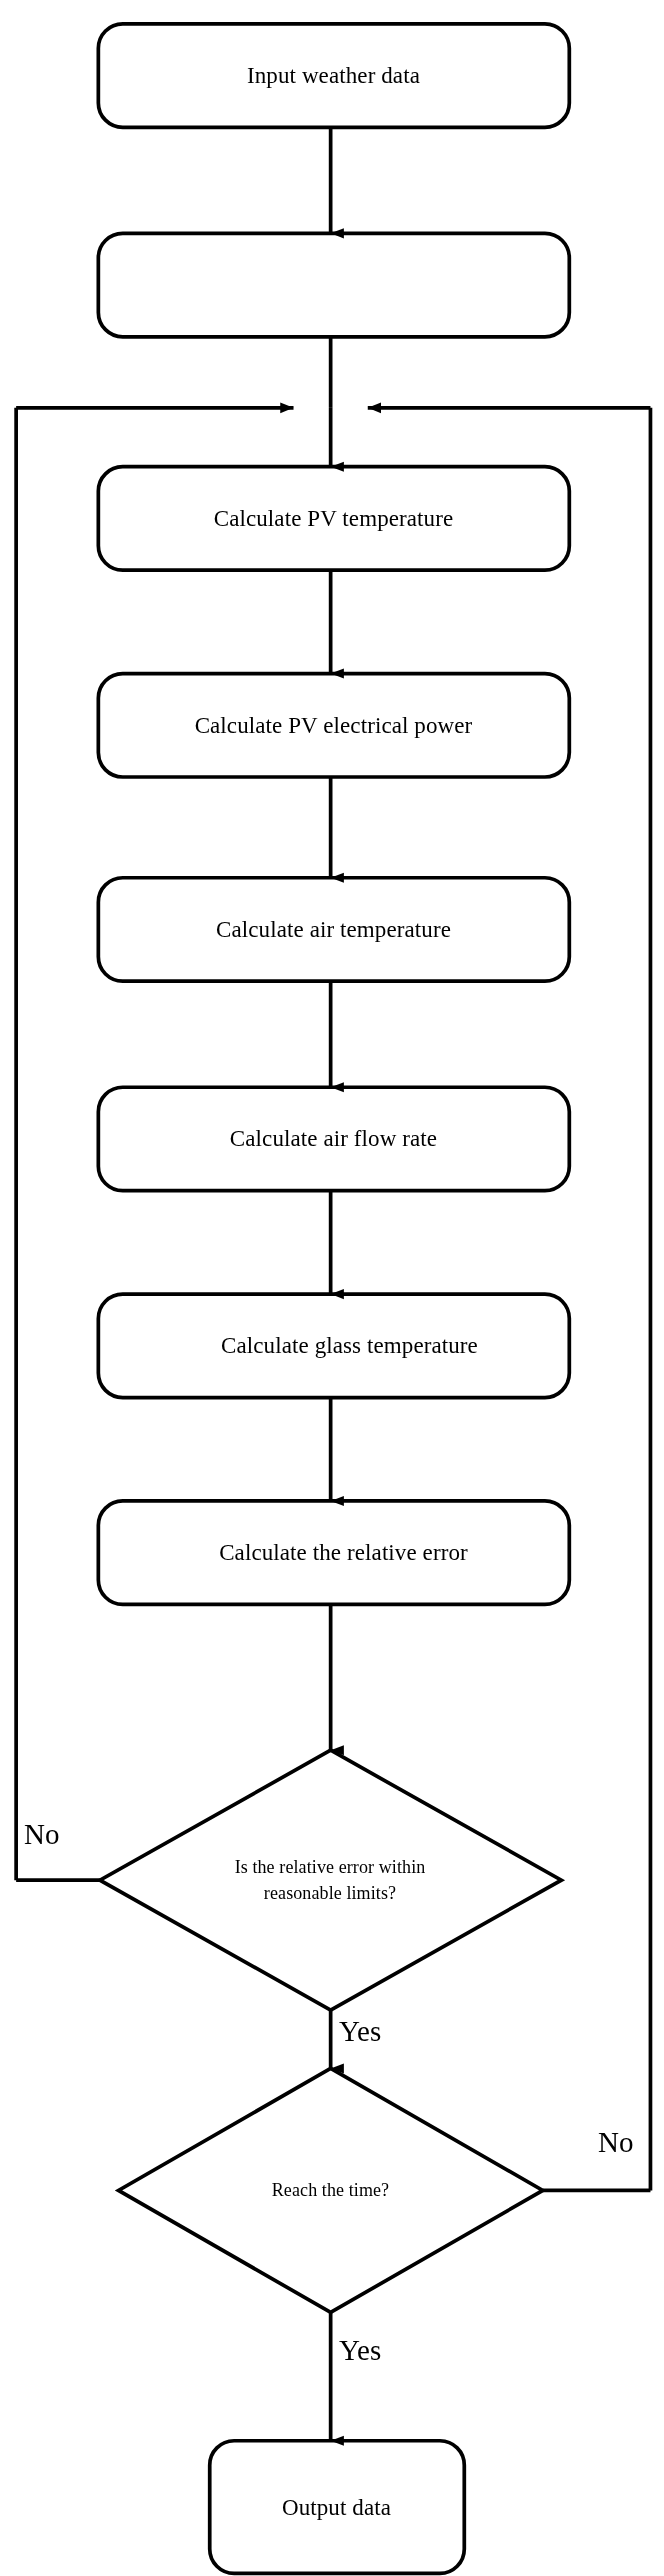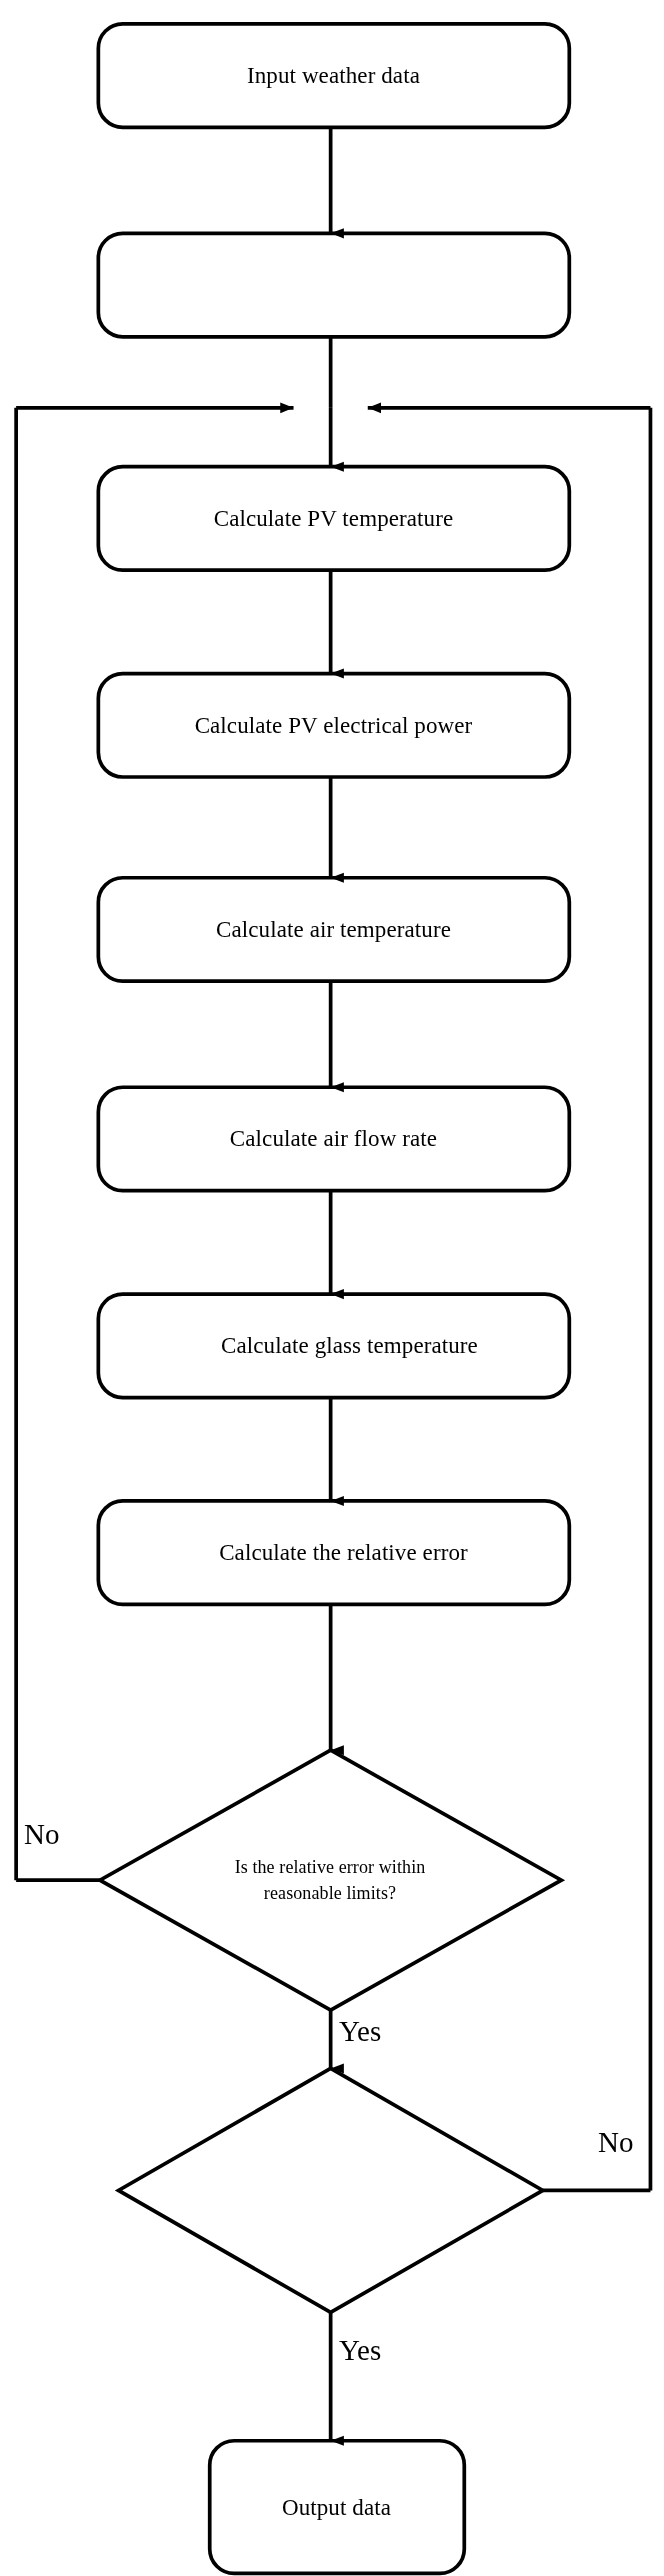--- a/index.html
+++ b/index.html
@@ -136,20 +136,23 @@
 
   <div class="node-label proc-label" style="left:84px; top:1501px; width:471px; height:103px;margin-left:24px;">
     <span>Calculate the relative error</span>
   </div>
 
   <div class="node-label decision-label" style="left:134px; top:1790px; width:392px; height:180px; flex-direction:column;">
     <span>Is the relative error within</span>
     <span>reasonable limits?</span>
   </div>
 
+  <div class="node-label decision-label" style="left:150px; top:2132px; width:361px; height:117px;">
+    <span>Reach the time?</span>
+  </div>
 
   <div class="node-label proc-label" style="left:209px; top:2441px; width:255px; height:133px;">
     <span>Output  data</span>
   </div>
 
   <div class="edge-label" style="left:24px; top:1818px;">No</div>
 
   <div class="edge-label" style="left:339px; top:2015px;">Yes</div>
 
   <div class="edge-label" style="left:598px; top:2126px;">No</div>

